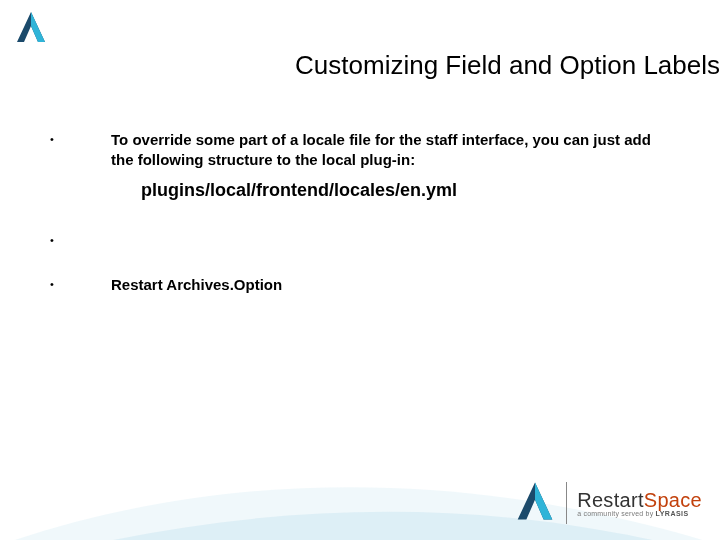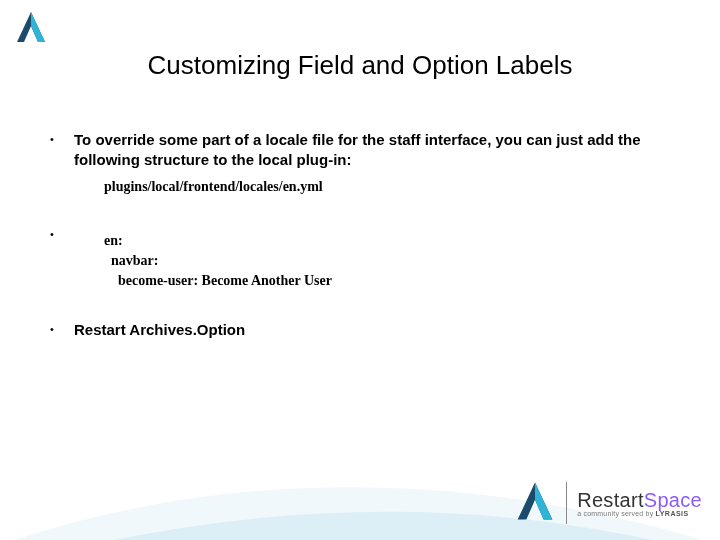--- a/index.html
+++ b/index.html
@@ -22,21 +22,21 @@
   .top-logo {
     position: absolute;
     top: 10px;
     left: 14px;
   }
   .title {
     position: absolute;
     top: 50px;
     left: 0;
     right: 0;
-    text-align: center;
+    text-align: right;
     font-size: 26px;
     font-weight: 400;
   }
   .content {
     position: absolute;
     top: 130px;
     left: 50px;
     right: 50px;
   }
   .bullet {
@@ -46,28 +46,29 @@
     line-height: 1.35;
   }
   .bullet .dot {
     width: 24px;
     flex: 0 0 24px;
     font-size: 11px;
     padding-top: 2px;
   }
   .bullet .body {
     flex: 1;
+    margin-left: 37px;
   }
   .bullet .body .lead {
     font-weight: 700;
   }
   .code-block {
-    font-family: Liberation Serif, serif;
+    font-family: Liberation Sans, sans-serif;
     font-weight: 700;
-    font-size: 14px;
+    font-size: 18px;
     margin-top: 6px;
     margin-left: 30px;
     white-space: pre;
     line-height: 1.45;
   }
   .footer {
     position: absolute;
     bottom: 14px;
     right: 18px;
     display: flex;
@@ -79,21 +80,21 @@
     height: 42px;
     background: #888;
   }
   .footer .wordmark .main {
     font-size: 20px;
     font-weight: 300;
     color: #333;
     letter-spacing: 0.3px;
   }
   .footer .wordmark .main .light {
-    color: #8b5cf6;
+    color: #c2410c;
   }
   .footer .wordmark .sub {
     font-size: 7px;
     color: #7a7a7a;
     letter-spacing: 0.2px;
     margin-top: -2px;
   }
   .footer .wordmark .sub .lyr {
     font-weight: 700;
     color: #555;
@@ -129,23 +130,20 @@
       <div class="dot">•</div>
       <div class="body">
         <span class="lead">To override some part of a locale file for the staff interface, you can just add the following structure to the local plug-in:</span>
         <div class="code-block">plugins/local/frontend/locales/en.yml</div>
       </div>
     </div>
 
     <div class="bullet">
       <div class="dot">•</div>
       <div class="body">
-        <div class="code-block">en:
-  navbar:
-    become-user: Become Another User</div>
       </div>
     </div>
 
     <div class="bullet">
       <div class="dot">•</div>
       <div class="body">
         <span class="lead">Restart Archives.Option</span>
       </div>
     </div>
 

